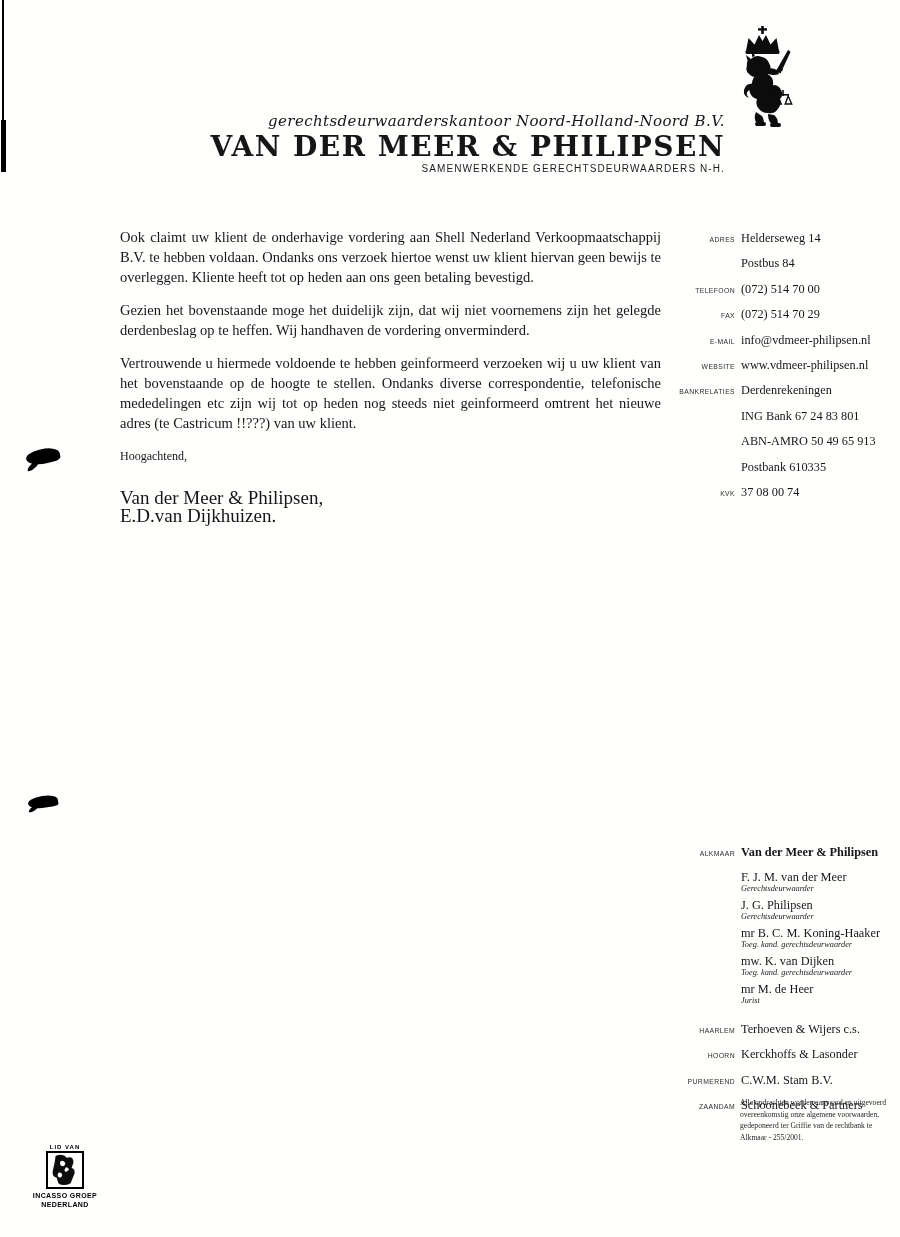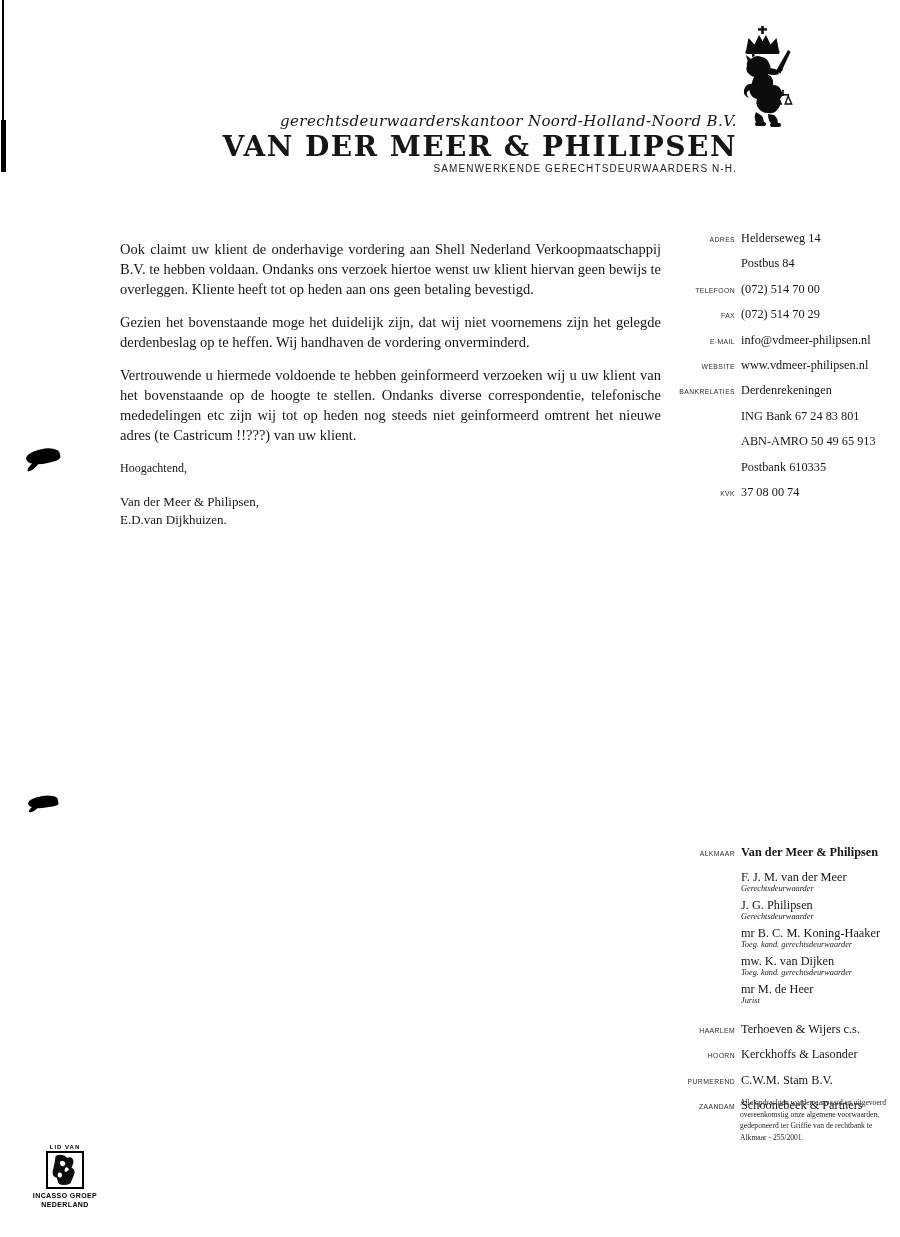--- a/index.html
+++ b/index.html
@@ -11,31 +11,31 @@
   
   .scan-edge{position:absolute;left:2px;top:0;width:2px;height:172px;background:#000;}
   .scan-edge-thick{position:absolute;left:1px;top:120px;width:5px;height:52px;background:#000;}
   .ink-blob{position:absolute;background:#000;}
   .blob-a{left:26px;top:449px;width:34px;height:15px;border-radius:70% 90% 40% 100%;transform:rotate(-14deg);}
   .blob-a::after{content:"";position:absolute;left:-2px;top:12px;width:14px;height:5px;background:#000;border-radius:50%;transform:rotate(-28deg);}
   .blob-b{left:28px;top:796px;width:30px;height:12px;border-radius:80% 90% 30% 100%;transform:rotate(-10deg);}
   .blob-b::after{content:"";position:absolute;left:-1px;top:9px;width:11px;height:4px;background:#000;border-radius:50%;transform:rotate(-25deg);}
 
   
-  .header{position:absolute;left:200px;top:112px;width:537px;text-align:right;}
+  .header{position:absolute;left:188px;top:112px;width:537px;text-align:right;}
   .office-line{font-family:"DejaVu Serif",serif;font-style:italic;font-size:15px;letter-spacing:0.4px;}
   .company-name{font-family:"DejaVu Serif",serif;font-weight:bold;font-size:28px;letter-spacing:1.5px;line-height:1.05;margin-top:2px;white-space:nowrap;}
   .subtitle{font-family:"Liberation Sans",sans-serif;font-size:10px;letter-spacing:1.1px;color:#1c1c1c;margin-top:2px;}
   .crest{position:absolute;left:722px;top:26px;width:82px;height:116px;}
 
   
-  .body{position:absolute;left:120px;top:239px;width:541px;}
+  .body{position:absolute;left:120px;top:227px;width:541px;}
   .body p{margin:0 0 13px;font-size:14.5px;line-height:20px;text-align:justify;}
   .closing{font-size:12px;line-height:20px;margin-top:2px;}
-  .signature{margin-top:15px;font-size:13px;line-height:18px;}
+  .signature{margin-top:23px;font-size:19px;line-height:18px;}
 
   
   .contact{position:absolute;left:655px;top:231px;width:240px;}
   .c-row{display:flex;align-items:baseline;height:25.4px;}
   .c-label{width:80px;flex:0 0 80px;text-align:right;padding-right:6px;
     font-family:"Liberation Sans",sans-serif;font-size:6.8px;letter-spacing:0.4px;color:#2b2b2b;}
   .c-value{font-size:12.3px;white-space:nowrap;text-align:center;}
 
   
   .offices{position:absolute;left:655px;top:845px;width:245px;}

